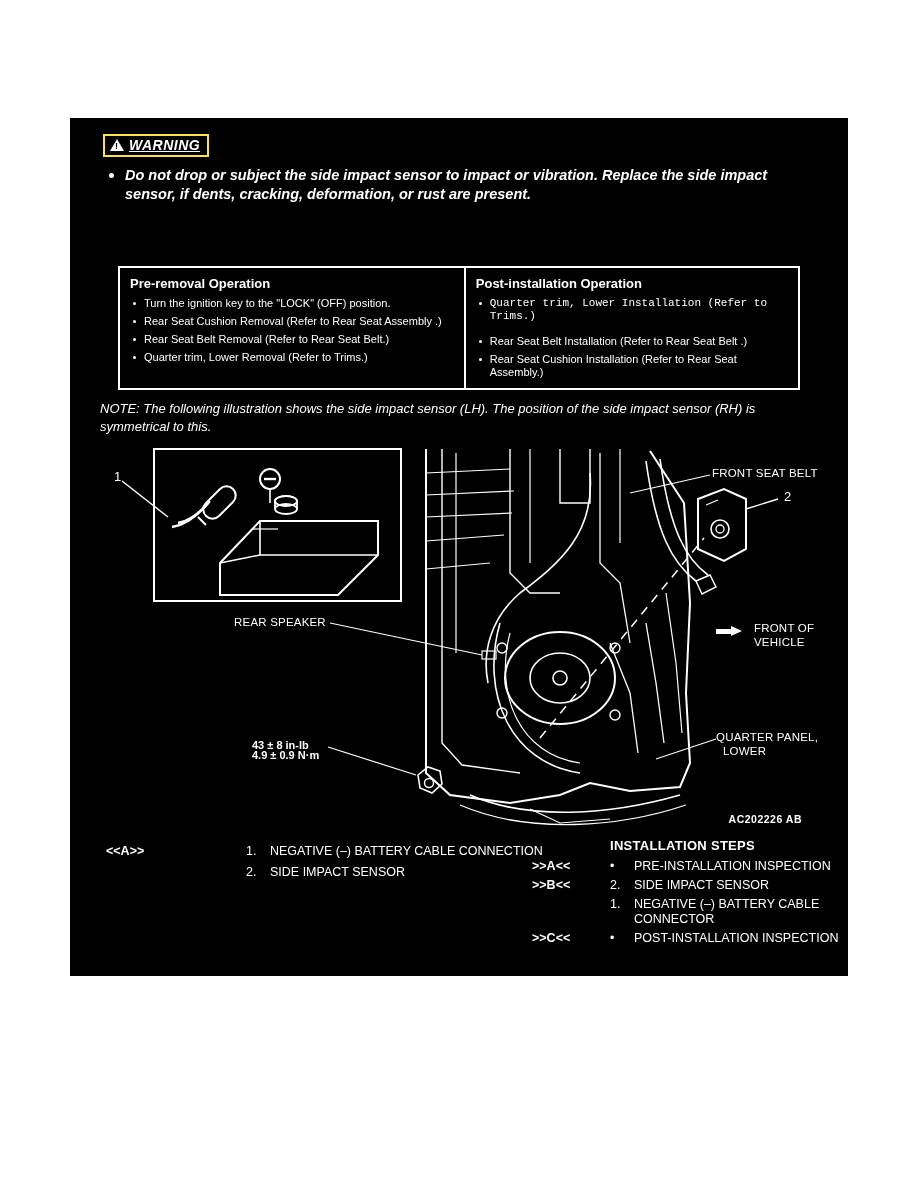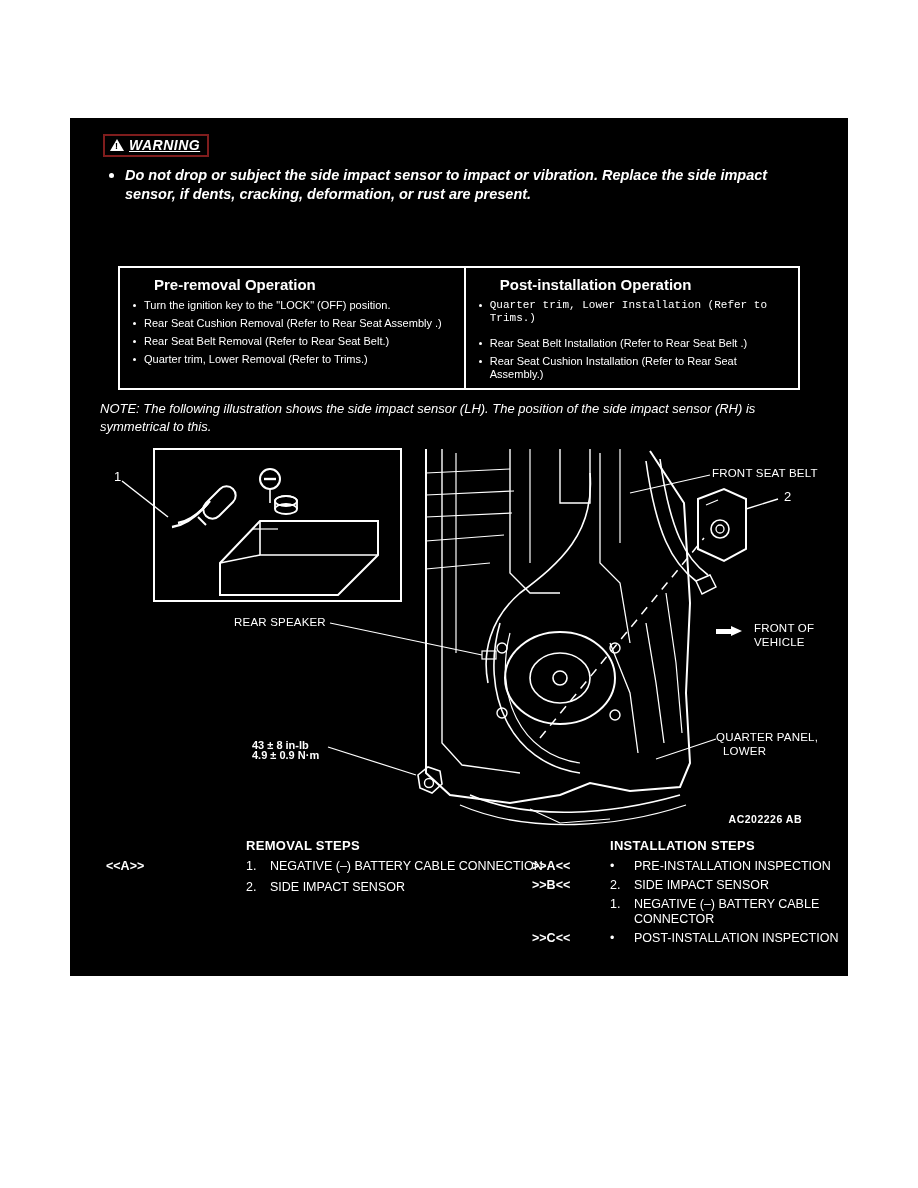--- a/index.html
+++ b/index.html
@@ -34,21 +34,21 @@
   .warning-box {
     position: absolute;
     left: 33px;
     top: 16px;
     width: 710px;
   }
   .warning-head {
     display: inline-flex;
     align-items: center;
     gap: 5px;
-    border: 2px solid #7f1d1d;
+    border: 2px solid #fde047;
     padding: 1px 7px 2px 5px;
   }
   .warn-tri {
     display: inline-block;
     width: 0; height: 0;
     border-left: 7px solid transparent;
     border-right: 7px solid transparent;
     border-bottom: 12px solid #ffffff;
     position: relative;
   }
@@ -107,24 +107,23 @@
   .op-col {
     padding: 8px 10px 6px 10px;
     box-sizing: border-box;
   }
   .op-col.left {
     width: 51%;
     border-right: 2px solid #ffffff;
   }
   .op-col.right { width: 49%; }
   .op-title {
-    font-size: 15px;
+    font-size: 13px;
     font-weight: bold;
     margin-bottom: 6px;
-    margin-left: 24px;
   }
   ul.op-list {
     list-style: none;
     margin: 0; padding: 0;
   }
   ul.op-list li {
     position: relative;
     padding-left: 14px;
     font-size: 11px;
     line-height: 13px;
@@ -399,21 +398,20 @@
       <div class="lbl bold" style="left:626px; top:302px;margin-left:7px;">LOWER</div>
 
       <div class="torque" style="left:162px; top:282px;margin-top:24px;">4.9 ± 0.9 N·m</div>
       <div class="torque" style="left:162px; top:296px;">43 ± 8 in-lb</div>
 
       <div class="code">AC202226 AB</div>
     </div>
 
     <div class="steps">
       <div class="steps-col" style="left:176px; top:0; width:320px;">
-        <div class="steps-title">REMOVAL STEPS</div>
         <div class="step-row" style="margin-top:6px;">
           <span class="step-mark" style="margin-left:-140px; width:140px;">&lt;&lt;A&gt;&gt;</span>
           <span class="step-num">1.</span>
           <span class="step-text">NEGATIVE (–) BATTERY CABLE CONNECTION</span>
         </div>
         <div class="step-row" style="margin-top:6px;">
           <span class="step-mark" style="margin-left:-140px; width:140px;"></span>
           <span class="step-num">2.</span>
           <span class="step-text">SIDE IMPACT SENSOR</span>
         </div>

